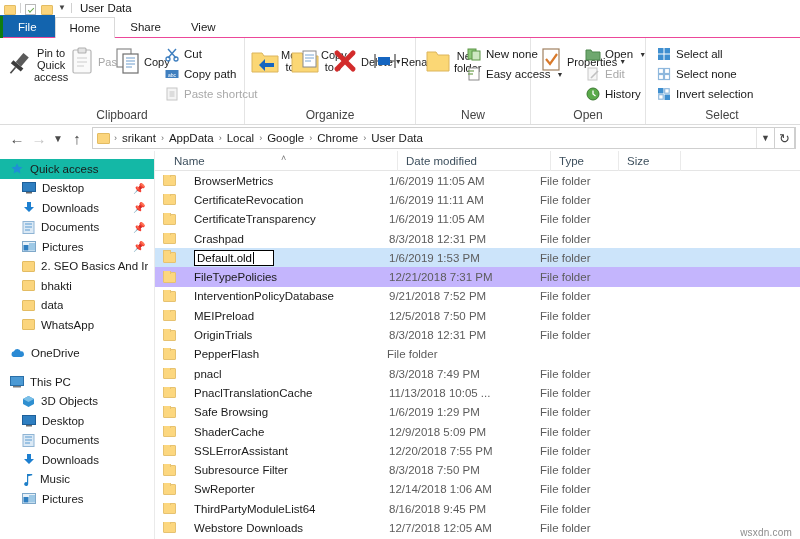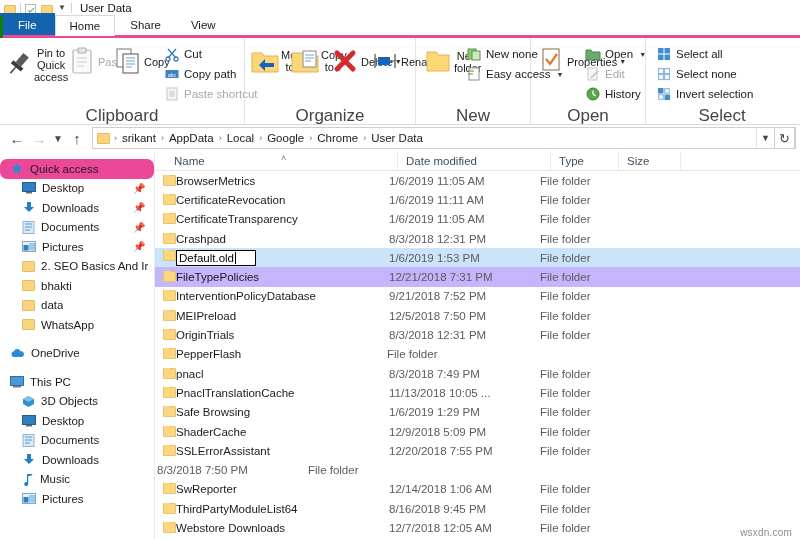--- a/index.html
+++ b/index.html
@@ -33,21 +33,21 @@
     border-left: 1.5px solid #6aa84f; border-bottom:1.5px solid #6aa84f;
     transform: rotate(-45deg);
   }
   .qat-sep { width:1px; height:10px; background:#d0d0d0; }
   .qat-drop { font-size: 8px; color:#444; line-height:1; padding:0 1px; }
   .title-text { font-size: 11.5px; color: #111; margin-left: 4px; white-space: nowrap; }
 
   
   .tabstrip {
     height: 22px; display: flex; align-items: flex-end;
-    background: #ffffff; border-bottom: 3px solid #ec4899;
+    background: #ffffff; border-bottom: 1px solid #ec4899;
     position: relative;
   }
   .tab {
     height: 21px; line-height: 21px; padding: 0 14px;
     font-size: 11.5px; color: #1a1a1a; cursor: default;
     border: 1px solid transparent; border-bottom: none;
   }
   .tab.file {
     background: #1364ae; color: #fff; padding: 0 17px; height: 22px; line-height: 22px;
   }
@@ -65,21 +65,21 @@
     display: flex; align-items: stretch; position: relative;
   }
   .rgroup {
     display: flex; flex-direction: column; position: relative;
     border-right: 1px solid #e4e4e4; padding: 0 2px;
   }
   .rgroup:last-child { border-right: none; }
   .rgroup-body { flex: 1; display: flex; align-items: flex-start; padding-top: 4px; gap: 0px; }
   .rgroup-label {
     height: 15px; line-height: 13px; text-align: center;
-    font-size: 17px; color: #444; width: 100%;
+    font-size: 12px; color: #444; width: 100%;
   }
 
   .bigbtn {
     width: 54px; display: flex; flex-direction: row; align-items: center;
     padding-top: 3px; cursor: default; text-align: center;
   }
   .bigbtn .lbl { font-size: 11px; line-height: 12px; color:#1a1a1a; margin-top:2px; }
   .bigbtn .lbl.dim { color: #a6a6a6; }
   .bigbtn.w64 { width: 64px; }
   .bigbtn.w46 { width: 46px; }
@@ -131,21 +131,21 @@
 
   
   .sidebar {
     width: 155px; background: #fff; padding-top: 8px;
     border-right: 1px solid #eaeaea; overflow: hidden; position: relative;
   }
   .navitem {
     display: flex; align-items: center; height: 19.5px; padding-left: 10px;
     gap: 6px; font-size: 11.5px; color: #1a1a1a; cursor: default; white-space: nowrap;
   }
-  .navitem.sel { background: #ec4899; border-radius: 7px; }
+  .navitem.sel { background: #14b8a6; }
   .navitem.lvl1 { padding-left: 22px; }
   .navitem .pin { margin-left: auto; margin-right: 8px; color:#9b9b9b; font-size:10px; }
   .navitem .nlbl { overflow:hidden; text-overflow: clip; }
   .navspacer { height: 9px; }
 
   
   .filepane { flex: 1; background: #fff; position: relative; overflow: hidden; }
   .colhead {
     display: flex; height: 20px; align-items: center;
     border-bottom: 1px solid #e5e5e5; background: #fff; position: relative;
@@ -160,21 +160,21 @@
   .ch.size { width: 62px; }
   .sortarrow {
     position: absolute; left: 115px; top: -3px; font-size: 9px; color: #7a7a7a;
   }
   .row {
     display: flex; align-items: center; height: 19.3px; cursor: default;
   }
   .row.sel { background: #cce4fa; }
   .row.sel2 { background: #c4b5fd; }
   .cell { font-size: 11.5px; color: #1a1a1a; white-space: nowrap; overflow: hidden; }
-  .c-name { width: 232px; display: flex; align-items: flex-start; gap: 0; padding-left: 8px; }
+  .c-name { width: 232px; display: flex; align-items: center; gap: 18px; padding-left: 8px; }
   .c-date { width: 153px; color: #5c5c5c; padding-left: 2px; }
   .c-type { width: 68px; color: #5c5c5c; }
   .c-size { width: 62px; }
   .fileicon {
     width: 13px; height: 11px; background: #fcd77f; border: 1px solid #e6c271;
     border-radius: 1px; position: relative; flex: 0 0 auto;
   }
   .fileicon:before {
     content:""; position:absolute; left:-1px; top:-3px; width:6px; height:3px;
     background:#fcd77f; border:1px solid #e6c271; border-bottom:none; border-radius:1px 1px 0 0;
@@ -835,20 +835,24 @@
           <div class="row">
             <div class="cell c-name">
               <span class="fileicon"></span>
               <span>SSLErrorAssistant</span>
             </div>
             <div class="cell c-date">12/20/2018 7:55 PM</div>
             <div class="cell c-type">File folder</div>
             <div class="cell c-size"></div>
           </div>
           <div class="row">
+            <div class="cell c-name">
+              <span class="fileicon"></span>
+              <span>Subresource Filter</span>
+            </div>
             <div class="cell c-date">8/3/2018 7:50 PM</div>
             <div class="cell c-type">File folder</div>
             <div class="cell c-size"></div>
           </div>
           <div class="row">
             <div class="cell c-name">
               <span class="fileicon"></span>
               <span>SwReporter</span>
             </div>
             <div class="cell c-date">12/14/2018 1:06 AM</div>

